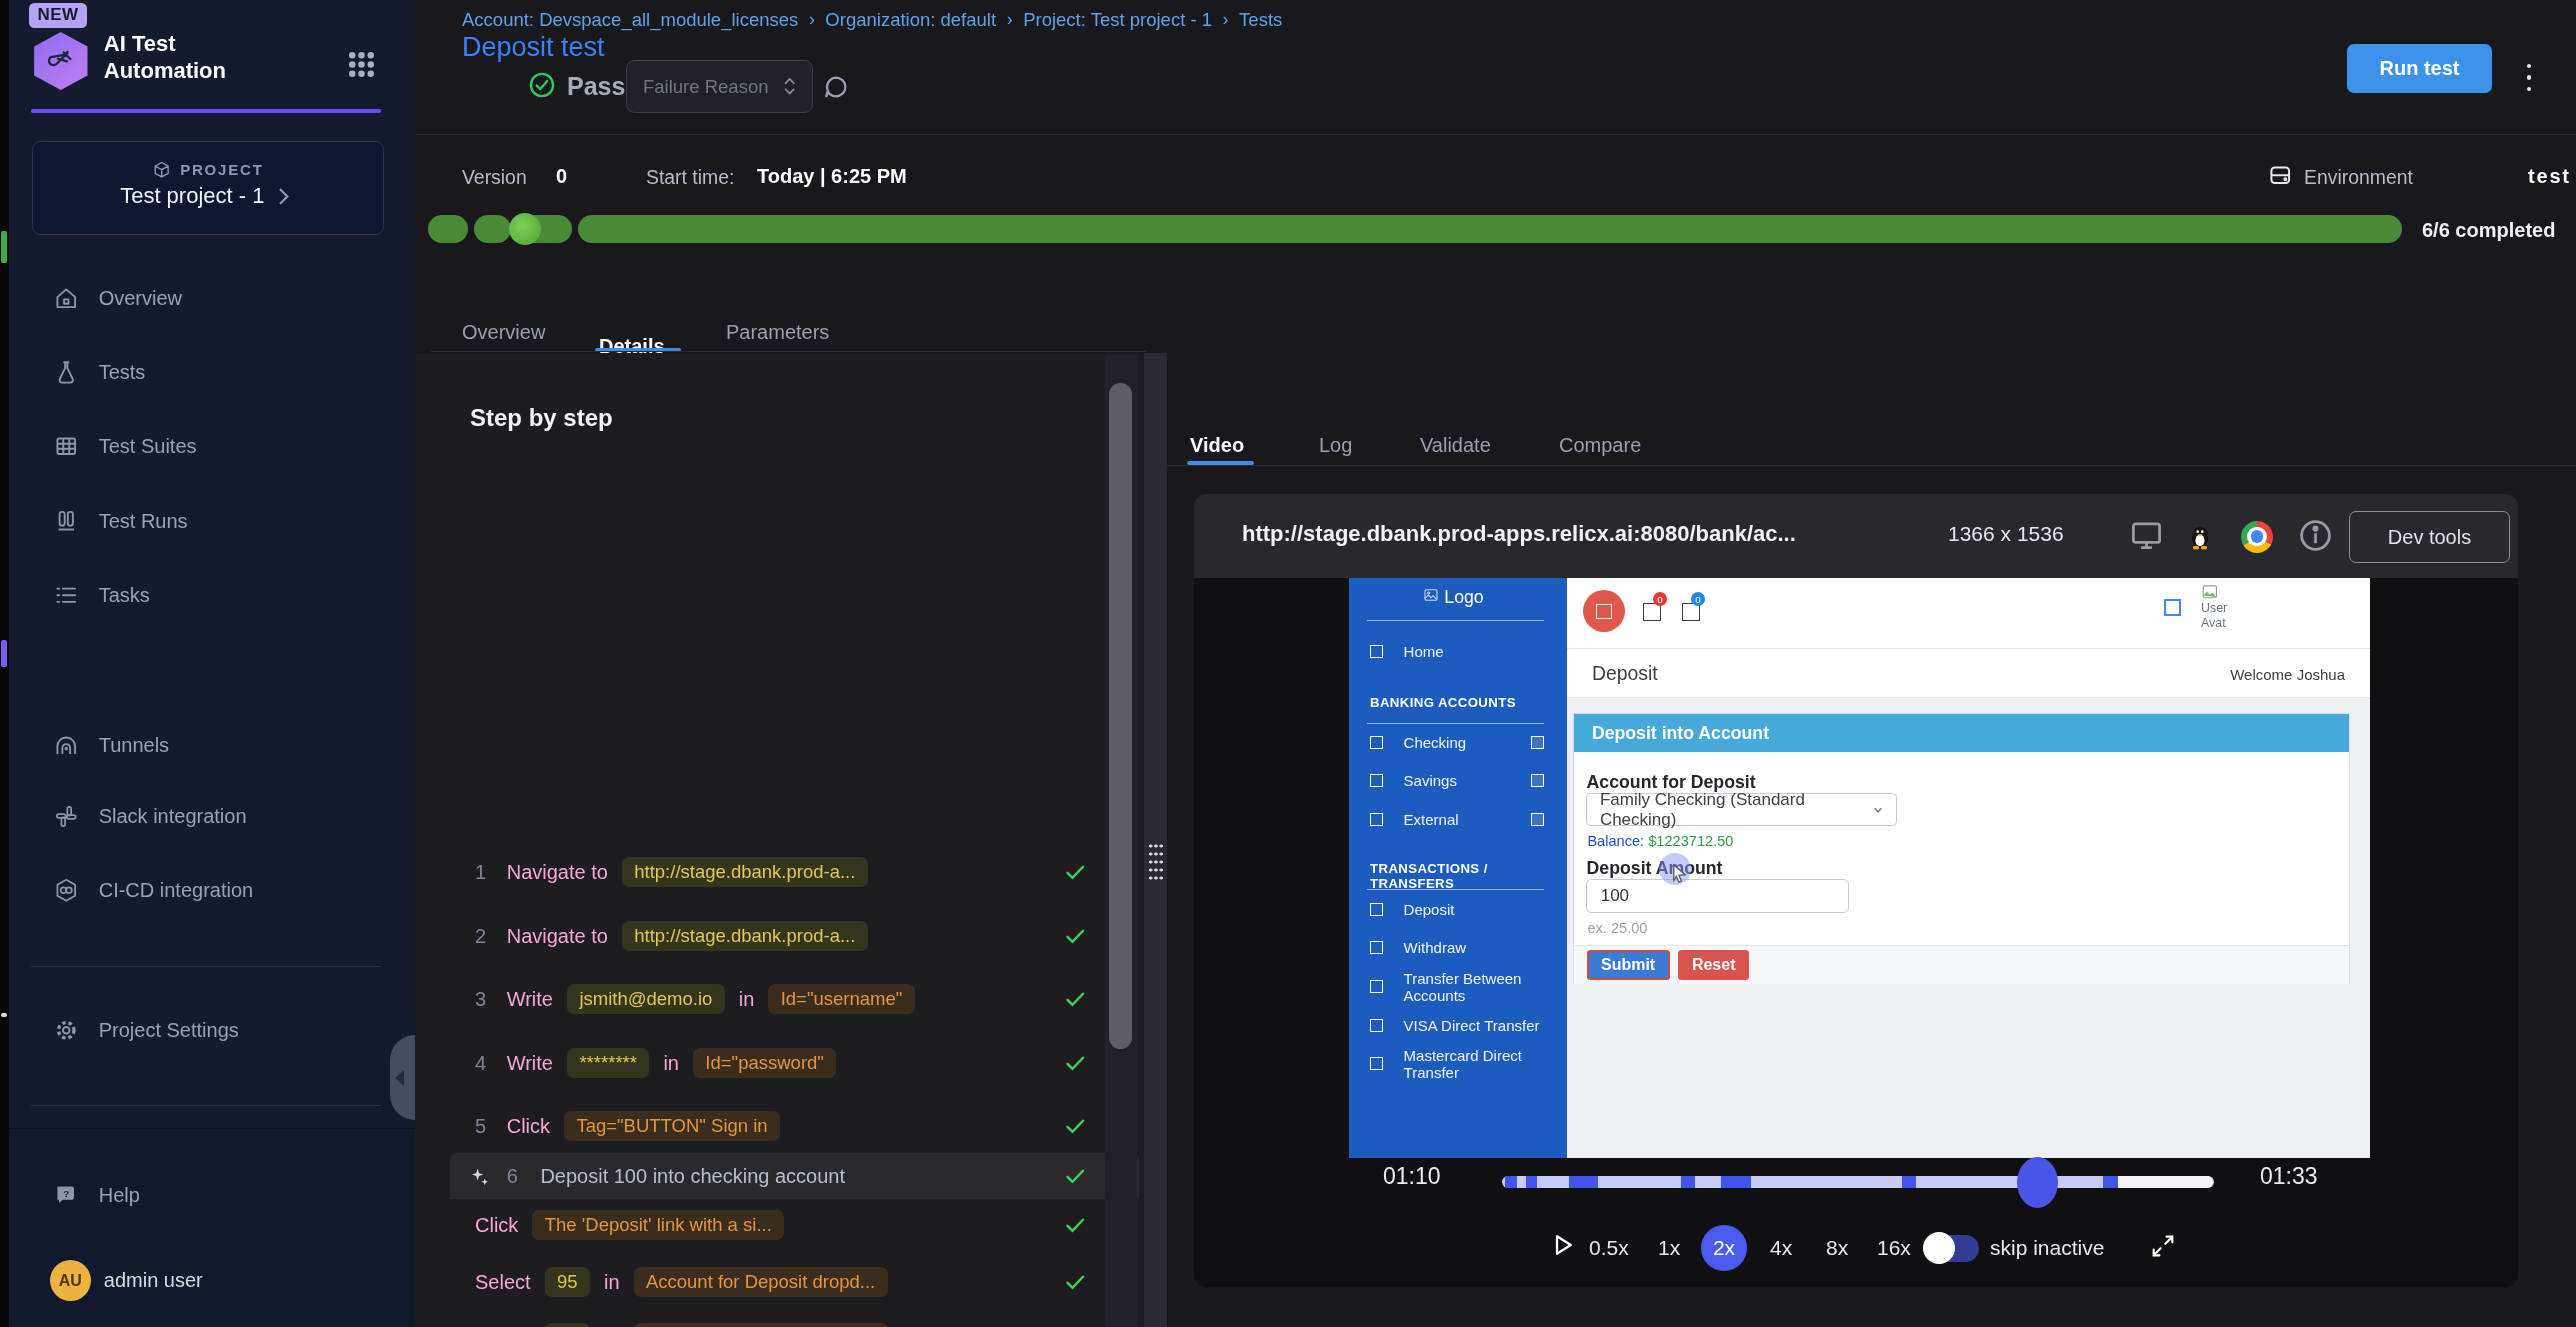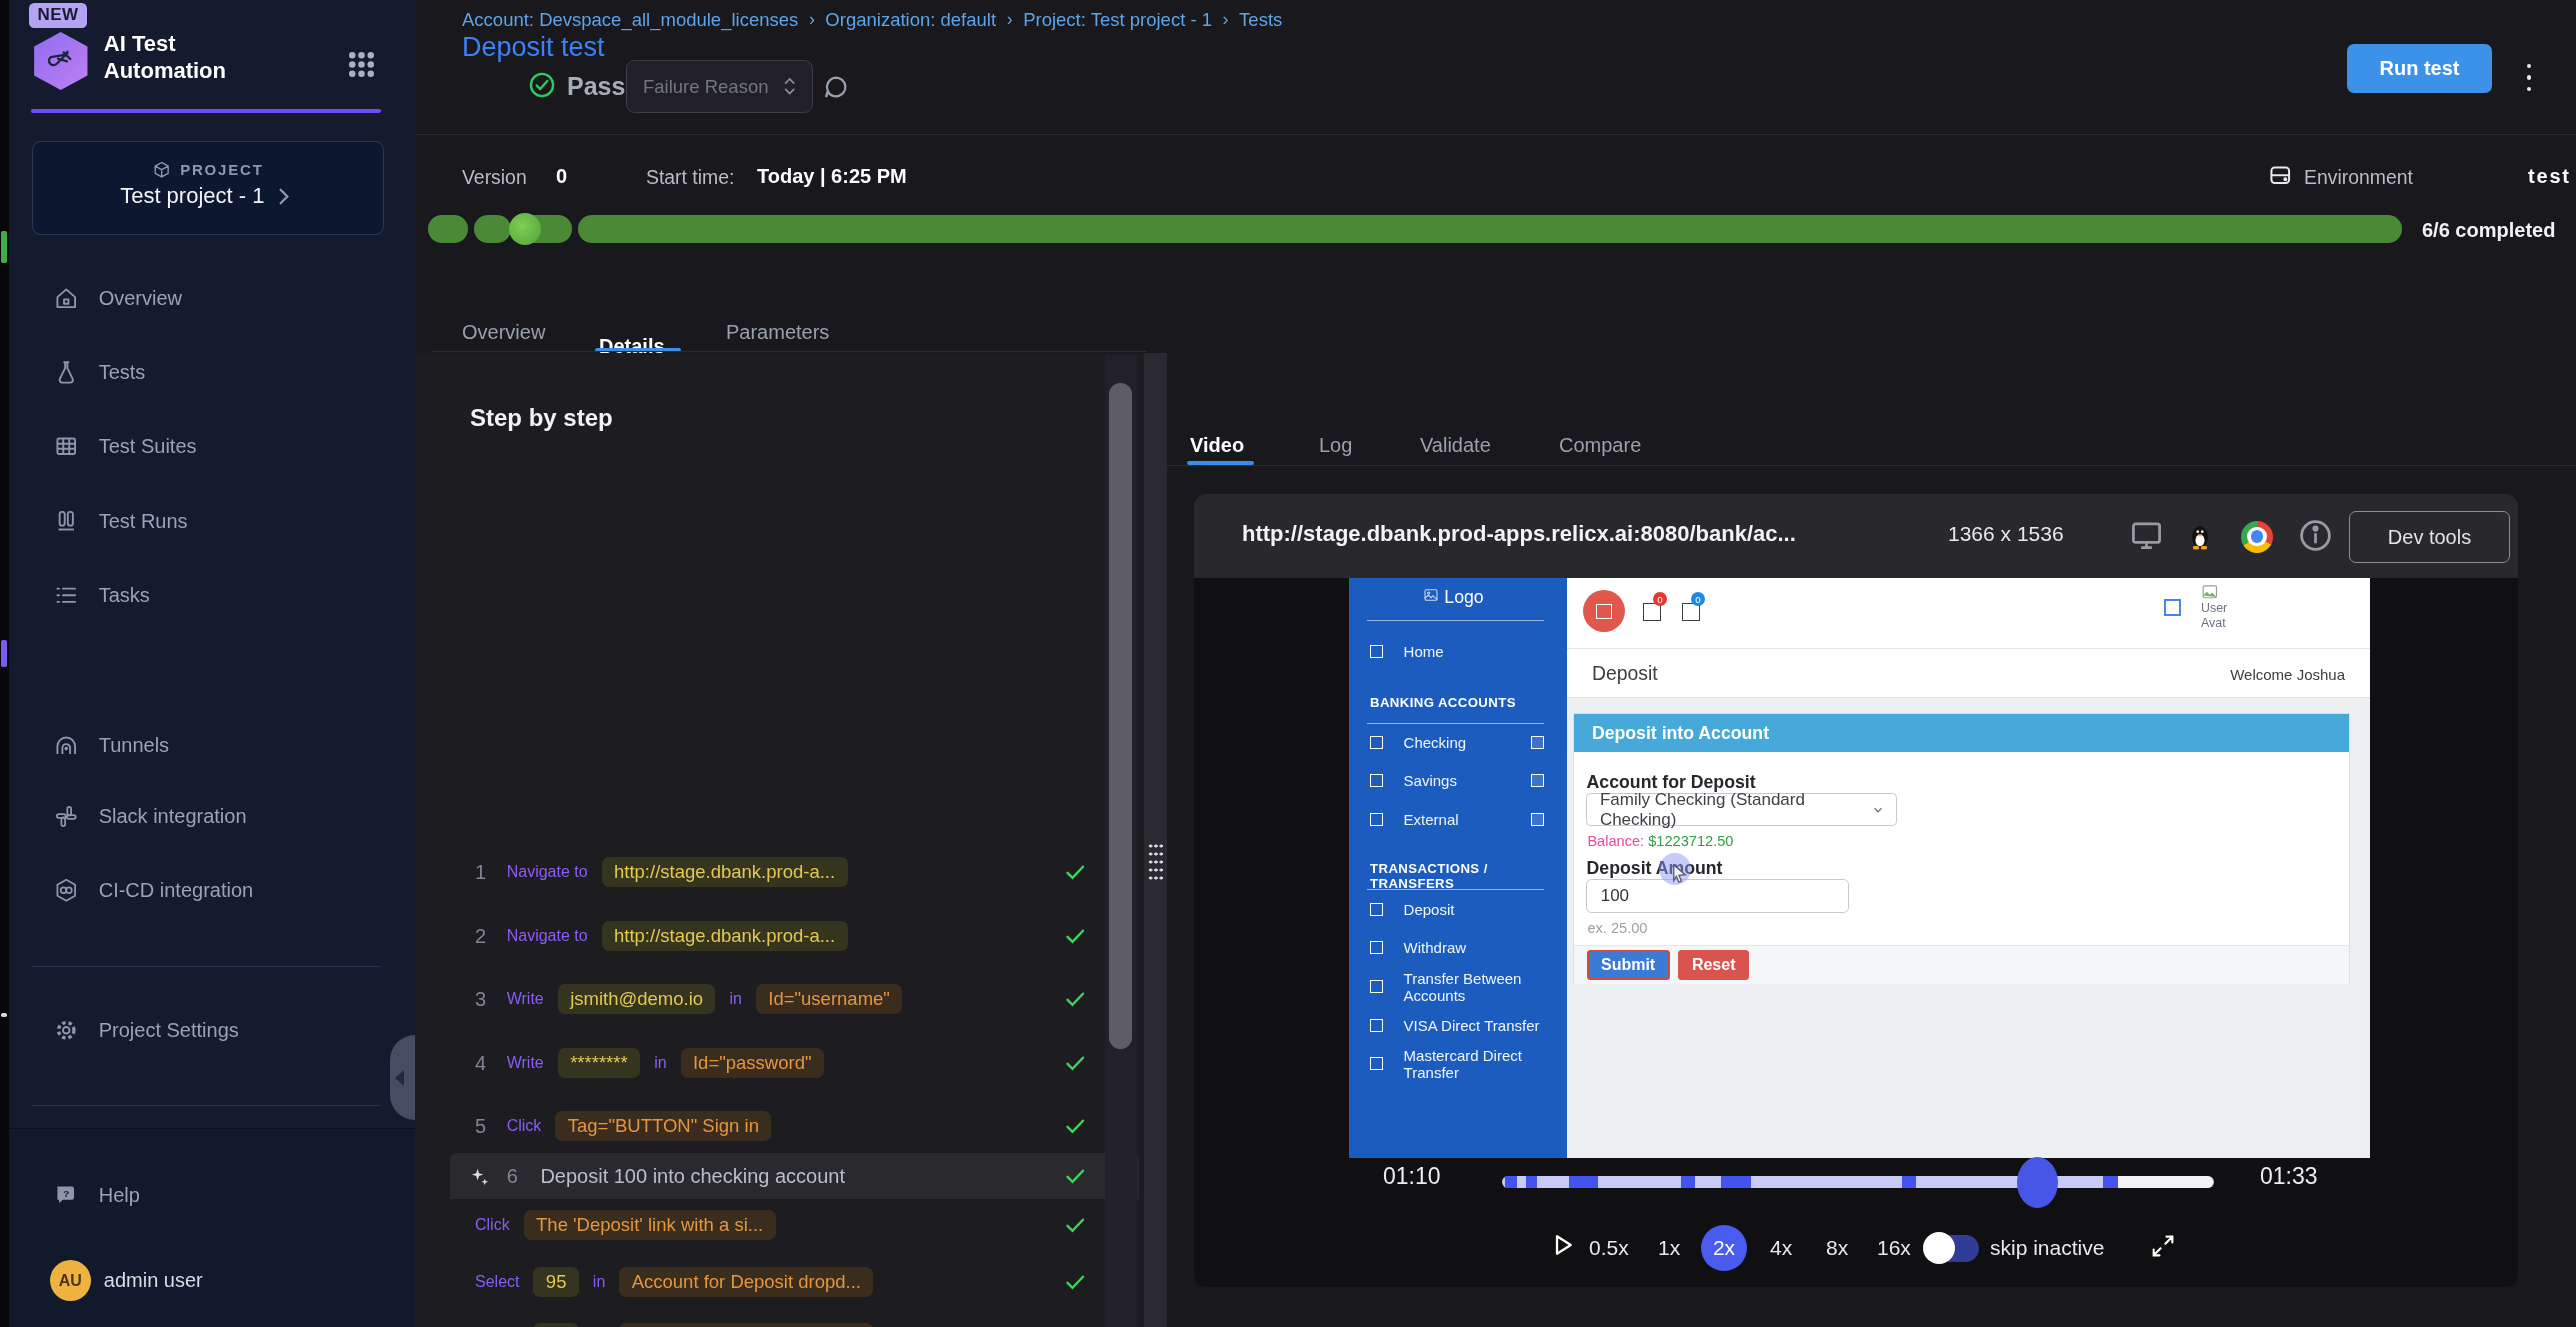--- a/index.html
+++ b/index.html
@@ -74,21 +74,21 @@
   .tab.active{color:#fff;font-weight:600}
   .tab-underline{height:4.4px;background:#3b8ee8;border-radius:2.6px}
   .tabs-div{height:1.3px;background:#2c2c32}
 
   
   .steps-panel{left:415px;top:353px;width:729px;height:975px;background:#1c1c21}
   .steps-heading{left:55px;top:51px;font-size:24px;font-weight:bold;color:#f2f3f6}
   .step-row{left:35px;width:689px;height:46px;display:flex;align-items:center;gap:14px;padding-left:25px;
             box-sizing:border-box;cursor:pointer}
   .step-num{color:#808692;font-size:20px;width:17.7px;flex:0 0 17.7px}
-  .step-action{color:#8b5cf6;font-size:16px}
+  .step-action{color:#f9a8d4;font-size:20px}
   .chip{font-size:18.5px;padding:4.4px 12.4px;border-radius:7px;white-space:nowrap}
   .chip-value{background:#34341f;color:#e3c94f}
   .chip-locator{background:#3b2d1e;color:#e3963e}
   .step-check{position:absolute;right:51px;width:26.5px;height:26.5px}
   .group-header{left:35px;top:800px;width:689px;height:46px;background:#29292e;border-radius:7px 7px 0 0;
                 display:flex;align-items:center;gap:16px;padding-left:17.7px;box-sizing:border-box;cursor:pointer}
   .group-label{color:#b9bfc9;font-size:20px}
 
   
   .scroll-track{left:1105px;top:355px;width:32px;height:973px;background:#212127}
@@ -637,21 +637,21 @@
         <div class="abs bk-label" style="left:12.4px;top:58px">Account for Deposit</div>
         <div class="abs bk-select">
           <span style="font-size:17px;color:#3c4248">Family Checking (Standard Checking)</span>
           <span>
               <svg width="14" height="14" viewBox="0 0 24 24" fill="none" stroke="#777" stroke-width="2.4">
                 <path d="M6 9l6 6 6-6"></path>
               </svg>
             </span>
         </div>
         <div class="abs" style="left:13.2px;top:119px;font-size:14.6px">
-          <span style="color:#ec4899">Balance:</span>
+          <span style="color:#1d4ed8">Balance:</span>
           <span style="color:#2e9e44">$1223712.50</span>
         </div>
         <div class="abs bk-label" style="left:12.4px;top:144px">Deposit Amount</div>
         <div class="abs bk-input">100</div>
         <div class="abs" style="left:13.2px;top:206px;font-size:14.6px;color:#9aa1a8">ex. 25.00</div>
         <div class="abs bk-footer">
           <div class="abs bk-submit">Submit</div>
           <div class="abs bk-reset">Reset</div>
         </div>
         <div class="abs cursor-halo"></div>

